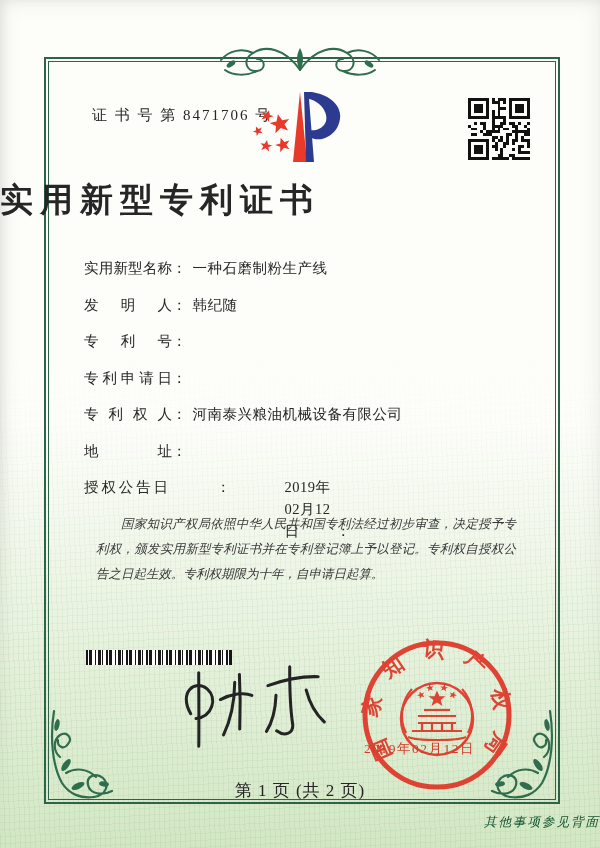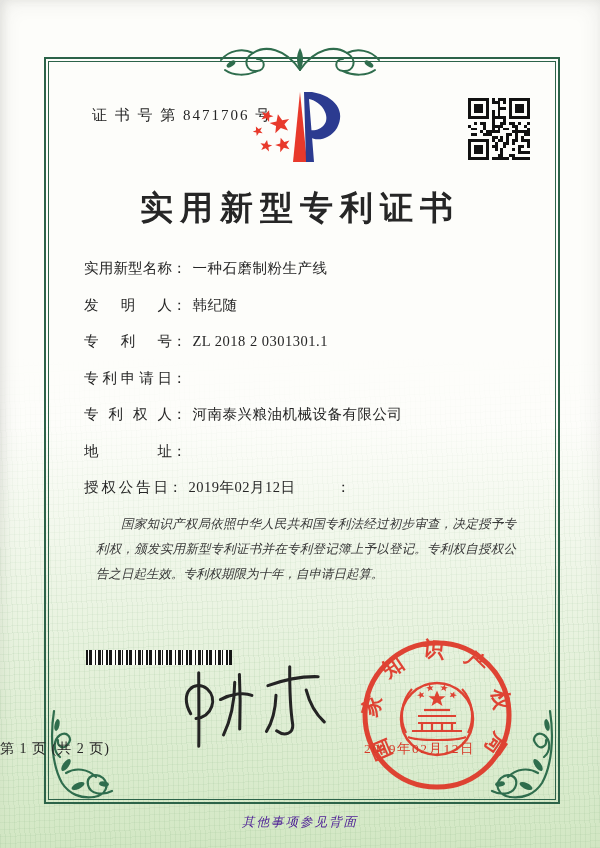--- a/index.html
+++ b/index.html
@@ -26,55 +26,55 @@
   .frame-inner{position:absolute;inset:2px;border:1px solid var(--green);}
   .orn{position:absolute;z-index:2;}
   .orn-top{left:50%;top:40px;transform:translateX(-50%);}
   .orn-bl{left:46px;bottom:46px;}
   .orn-br{right:42px;bottom:46px;transform:scaleX(-1);}
 
   .cert-no{position:absolute;left:92px;top:106px;z-index:3;
     font-size:15px;letter-spacing:2px;}
   .logo{position:absolute;left:246px;top:84px;z-index:3;}
   .qr{position:absolute;left:468px;top:98px;z-index:3;line-height:0;}
-  .title{position:absolute;left:0;right:0;top:178px;z-index:3;margin:8px;
-    text-align:center;font-size:33px;font-weight:bold;letter-spacing:7px;}
+  .title{position:absolute;left:0;right:0;top:178px;z-index:3;margin:0;
+    text-align:left;font-size:33px;font-weight:bold;letter-spacing:7px;}
 
   .fields{position:absolute;left:84px;right:70px;top:257px;z-index:3;font-size:14.5px;}
   .frow{display:flex;align-items:flex-end;margin-bottom:14.5px;line-height:22px;}
   .flabel{display:inline-block;width:88px;flex:none;
     text-align:justify;text-align-last:justify;}
   .fcolon{flex:none;margin-right:6px;}
   .fvalue{letter-spacing:.5px;}
   .fvalue.addr{max-width:352px;}
-  .gpair{display:flex;}
+  .gpair{display:flex;gap:48px;}
   .gpair.first{width:252px;flex:none;}
   .gpair .flabel{width:84px;}
 
   .body{position:absolute;left:84px;right:72px;top:500px;z-index:3;
     font-size:12.5px;line-height:25px;color:#383838;font-style:italic;
     text-align:justify;}
   .body p{margin:12px;text-indent:2em;}
 
   .barcode{position:absolute;left:86px;top:650px;width:146px;height:15px;z-index:3;
     background:repeating-linear-gradient(90deg,
       #161616 0 2px, #fdfdfa 2px 3px, #161616 3px 6px, #fdfdfa 6px 9px,
       #161616 9px 10px, #fdfdfa 10px 12px, #161616 12px 15px, #fdfdfa 15px 16px,
       #161616 16px 17px, #fdfdfa 17px 20px);}
   .signer{position:absolute;left:88px;top:688px;z-index:3;
     font-size:16.5px;line-height:30px;letter-spacing:2px;}
   .signature{position:absolute;left:150px;top:660px;z-index:3;transform:rotate(-3deg);}
 
   .seal{position:absolute;left:352px;top:630px;z-index:4;opacity:.92;line-height:0;}
   .seal-date{position:absolute;left:364px;top:740px;z-index:5;
     color:#d63a28;font-size:13.5px;letter-spacing:1.5px;white-space:nowrap;}
-  .page-num{position:absolute;left:0;right:0;top:740px;z-index:3;
-    font-size:14px;letter-spacing:1px;}
+  .page-num{position:absolute;left:0;right:0;top:779px;z-index:3;
+    text-align:center;font-size:17px;letter-spacing:1px;}
   .footer-note{position:absolute;left:0;right:0;top:814px;z-index:3;
-    text-align:center;font-size:12.5px;font-style:italic;color:#4c1d95;letter-spacing:2px;}
+    text-align:right;font-size:12.5px;font-style:italic;color:#14532d;letter-spacing:2px;}
 </style>
 </head>
 <body>
 
 <div class="page">
 
   <div class="tint"></div>
 
   <div class="frame">
     <div class="frame-inner"></div>
@@ -284,21 +284,20 @@
       <span class="fvalue">一种石磨制粉生产线</span>
     </div>
     <div class="frow">
       <span class="flabel">发明人</span>
         <span class="fcolon">：</span>
       <span class="fvalue">韩纪随</span>
     </div>
     <div class="frow">
       <span class="flabel">专利号</span>
         <span class="fcolon">：</span>
-      <span class="fvalue">ZL 2018 2 0301301.1</span>
     </div>
     <div class="frow">
       <span class="flabel">专利申请日</span>
         <span class="fcolon">：</span>
     </div>
     <div class="frow">
       <span class="flabel">专利权人</span>
         <span class="fcolon">：</span>
       <span class="fvalue">河南泰兴粮油机械设备有限公司</span>
     </div>

